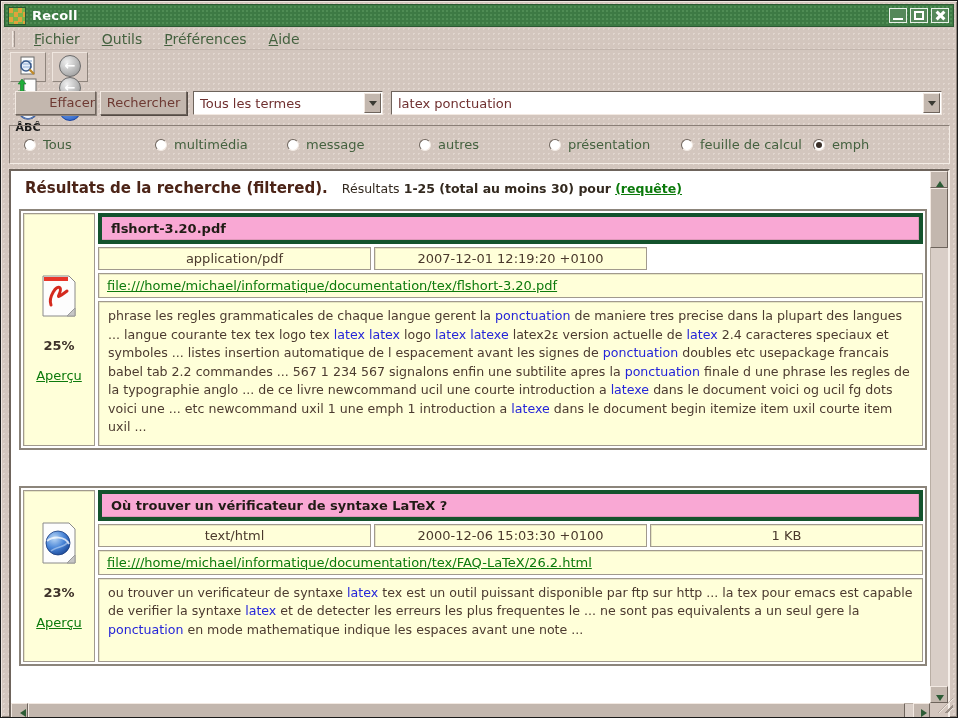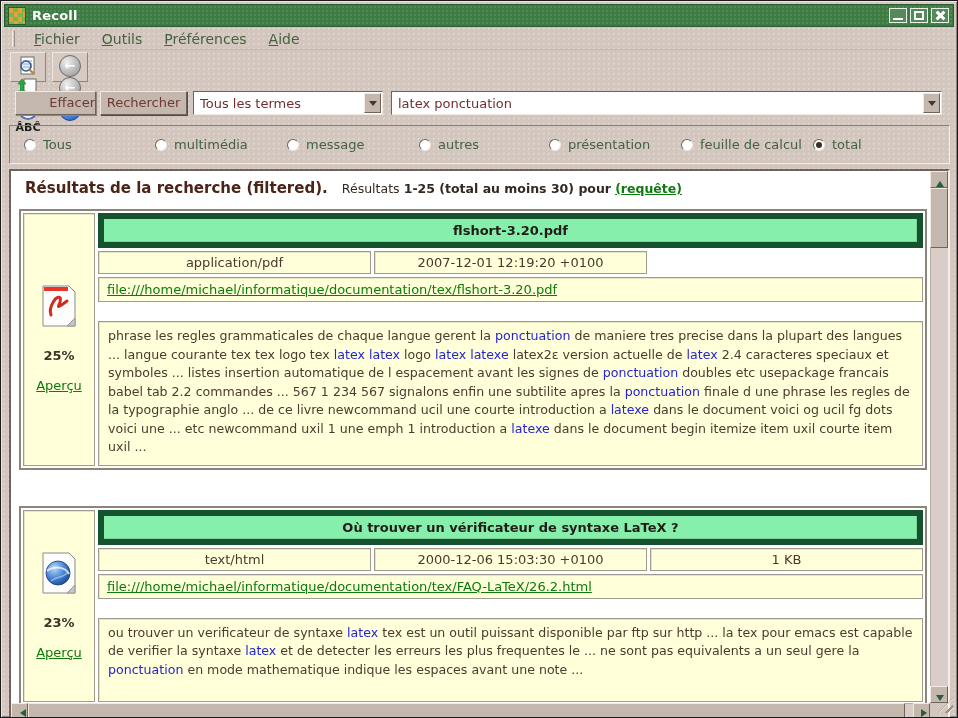--- a/index.html
+++ b/index.html
@@ -134,33 +134,31 @@
   .rtable + .rtable-gap { height:36px; }
   .cell { border:1px solid #a19a8e; background:#ffffd9; }
   .leftcell {
     grid-column:1; grid-row:1 / span 4;
     display:flex; flex-direction:column; align-items:center; justify-content:center; gap:15px;
     box-shadow:inset 1px 1px 0 rgba(90,80,60,.15);
   }
   .relevance { font-weight:bold; color:#3f332a; font-size:13px;margin-top:6px; }
   .preview-link { color:#0c7a0c; text-decoration:underline; font-size:13px; cursor:pointer; }
   .trow {
-    grid-column:2; background:#86efac; border:6px solid #14532d;
+    grid-column:2; background:#f9a8d4; border:4px solid #14532d;
     font-weight:bold; color:#211c16; font-size:13px; padding:4px 9px;
     box-shadow:inset -1px -1px 0 rgba(90,80,60,.18);
-    text-align:center;
   }
   .mrow { grid-column:2; display:grid; grid-template-columns:1fr 1fr 1fr; gap:3px; }
   .mcell { text-align:center; color:#4a392c; font-size:13px; padding:3px 4px; box-shadow:inset 1px 1px 0 rgba(90,80,60,.15); }
   .urow { grid-column:2; padding:4px 8px; box-shadow:inset 1px 1px 0 rgba(90,80,60,.15); }
   .url-link { color:#0c7a0c; text-decoration:underline; font-size:13px; cursor:pointer; white-space:nowrap; }
   .srow {
     grid-column:2; padding:5px 9px 8px 9px; color:#4c3b30; font-size:12.6px; line-height:18.5px;
     box-shadow:inset 1px 1px 0 rgba(90,80,60,.15);
-    margin-top:16px;
   }
   .srow .hl { color:#2525d8; }
   #result-1 .srow { min-height:84px; }
 
   
   .vscroll { position:absolute; right:0; top:0; width:18px; bottom:18px; background:#d9cec7; box-shadow:inset 1px 1px 0 rgba(90,80,60,.25); }
   .hscroll { position:absolute; left:0; bottom:0; right:18px; height:18px; background:#d9cec7; box-shadow:inset 1px 1px 0 rgba(90,80,60,.25); display:flex; align-items:stretch; }
   .sbtn {
     background:#c3b7ae; border:1px solid; border-color:#f2e9e2 #6e645c #6e645c #f2e9e2;
     position:relative; flex:none;
@@ -291,21 +289,21 @@
     <span class="radio-opt" style="left:539px">
         <span class="radio"></span>
         <span class="radio-label">présentation</span>
       </span>
     <span class="radio-opt" style="left:671px">
         <span class="radio"></span>
         <span class="radio-label">feuille de calcul</span>
       </span>
     <span class="radio-opt" style="left:803px">
         <span class="radio checked"></span>
-        <span class="radio-label">total</span>
+        <span class="radio-label">emph</span>
       </span>
   </div>
 
   <div class="resultsframe">
     <div class="rcontent">
 
       <div class="rheader">
         <span class="rh-main">Résultats de la recherche (filtered).</span>
         <span class="rh-prefix">Résultats</span>
         <span class="rh-strong">1-25 (total au moins 30) pour</span>

